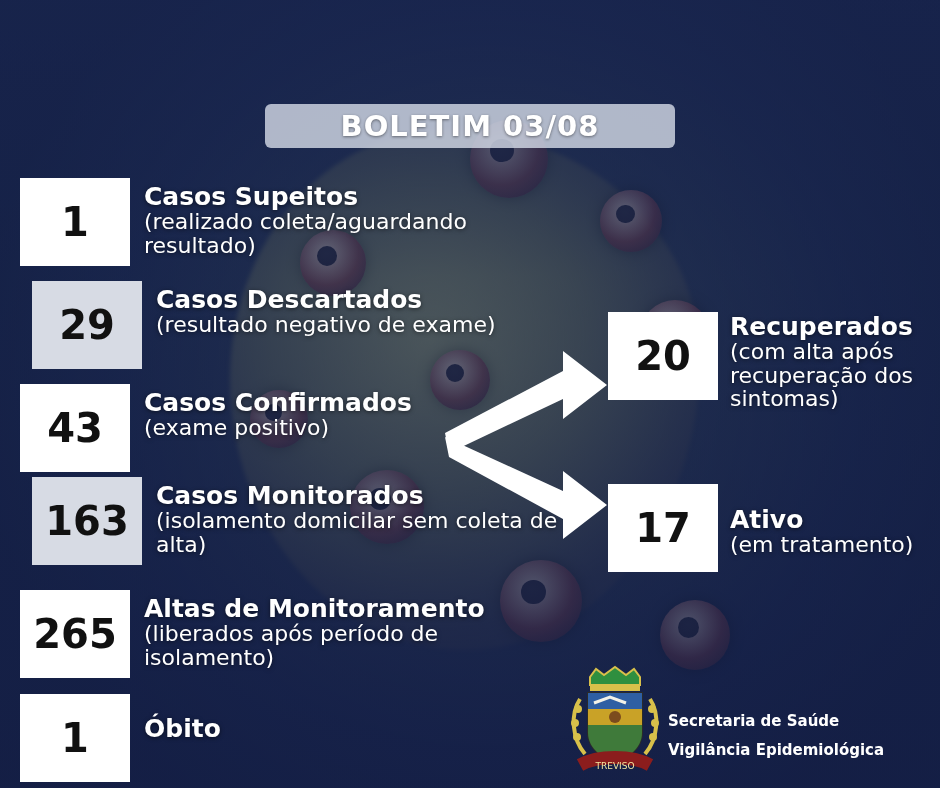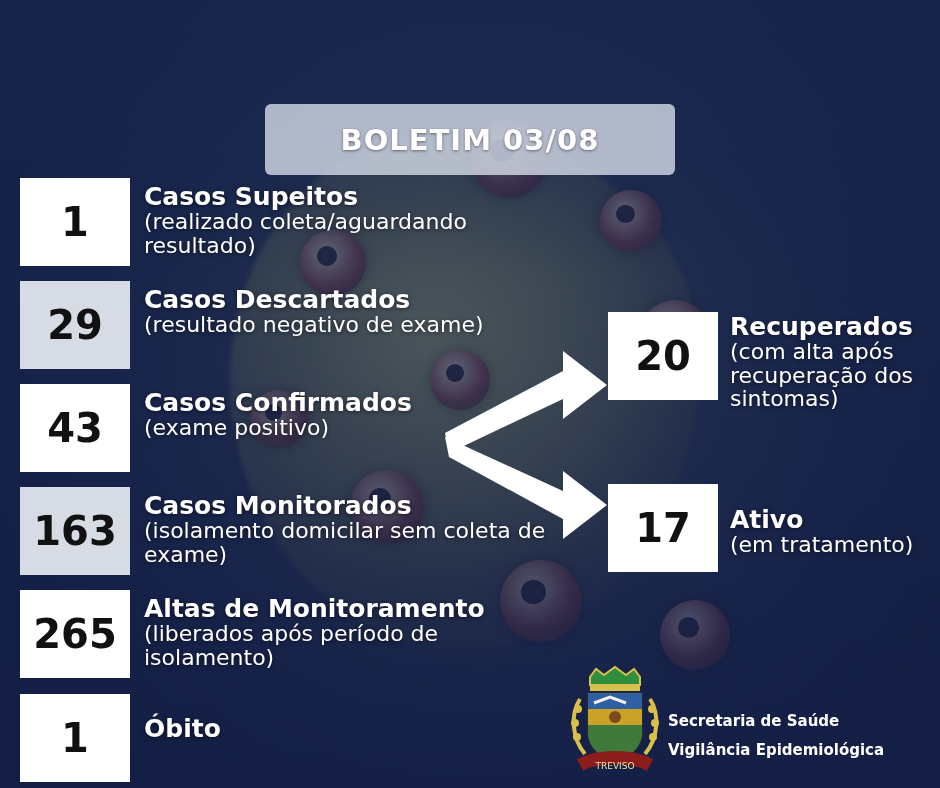--- a/index.html
+++ b/index.html
@@ -68,21 +68,21 @@
     font-size: 47px;
     font-weight: bold;
     letter-spacing: 1px;
     text-shadow: 0 2px 6px rgba(0,0,0,0.5);
   }
   #subtitle-box {
     position: absolute;
     top: 104px;
     left: 265px;
     width: 410px;
-    height: 71px;
+    height: 44px;
     background: rgba(214,220,232,0.80);
     border-radius: 6px;
     display: flex;
     align-items: center;
     justify-content: center;
   }
   #subtitle-box .subtitle-text {
     color: #ffffff;
     font-size: 29px;
     font-weight: bold;
@@ -101,21 +101,21 @@
     height: 88px;
     display: flex;
     align-items: center;
     justify-content: center;
     font-size: 40px;
     font-weight: bold;
     color: #111111;
     flex: 0 0 auto;
   }
   .numbox.white { background: #ffffff; }
-  .numbox.grey  { background: #d7dbe4; }
+  .numbox.grey  { background: #d7dbe4; margin-left: 12px; }
   .labels {
     margin-left: 14px;
     padding-top: 6px;
     color: #ffffff;
     max-width: 430px;
   }
   .lbl-main {
     font-size: 25px;
     font-weight: bold;
     line-height: 1.05;
@@ -213,25 +213,25 @@
     </div>
 
     <div class="row" style="top:384px;">
       <div class="numbox white">43</div>
       <div class="labels">
         <div class="lbl-main">Casos Confirmados</div>
         <div class="lbl-sub">(exame positivo)</div>
       </div>
     </div>
 
-    <div class="row" style="top:487px;">
+    <div class="row" style="top:477px;">
       <div class="numbox grey">163</div>
       <div class="labels">
         <div class="lbl-main">Casos Monitorados</div>
-        <div class="lbl-sub">(isolamento domicilar sem coleta de exame)</div>
+        <div class="lbl-sub">(isolamento domicilar sem coleta de alta)</div>
       </div>
     </div>
 
     <div class="row" style="top:590px;">
       <div class="numbox white">265</div>
       <div class="labels">
         <div class="lbl-main">Altas de Monitoramento</div>
         <div class="lbl-sub">(liberados após período de isolamento)</div>
       </div>
     </div>

